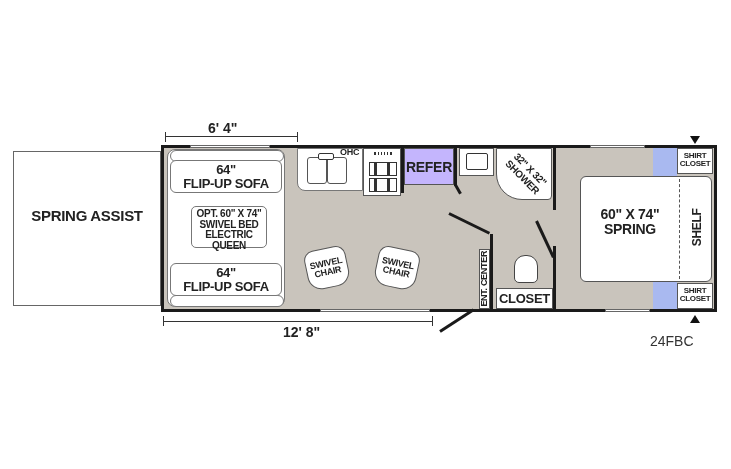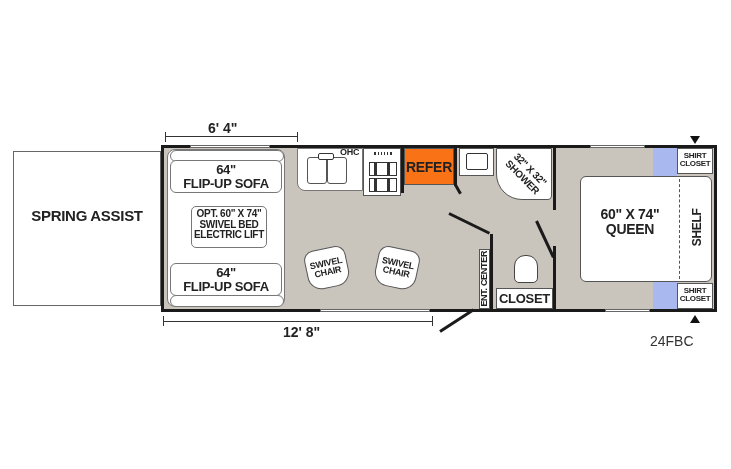--- a/index.html
+++ b/index.html
@@ -46,21 +46,21 @@
 <div class="abs" style="left:170px;top:295px;width:112px;height:10px;border:1px solid #777;border-radius:6px;background:#fff;"></div>
 
 <div class="abs lbl" style="left:170px;top:160px;width:112px;height:33px;border:1px solid #777;border-radius:6px;background:#fff;font-size:13px;padding-top:2px;box-sizing:border-box;">
   <div>64"</div>
   <div>FLIP-UP SOFA</div>
 </div>
 
 <div class="abs lbl" style="left:191px;top:206px;width:76px;height:42px;border:1px solid #777;border-radius:5px;background:#fff;font-size:10px;padding-top:2px;box-sizing:border-box;">
   <div>OPT. 60" X 74"</div>
   <div>SWIVEL BED</div>
-  <div>ELECTRIC LIFT</div>
+  <div>ELECTRIC QUEEN</div>
 </div>
 
 <div class="abs lbl" style="left:170px;top:263px;width:112px;height:33px;border:1px solid #777;border-radius:6px;background:#fff;font-size:13px;padding-top:2px;box-sizing:border-box;">
   <div>64"</div>
   <div>FLIP-UP SOFA</div>
 </div>
 
 <div class="abs" style="left:297px;top:148px;width:66px;height:43px;background:#fff;border:1px solid #777;border-radius:0 0 0 8px;box-sizing:border-box;"></div>
 <div class="abs" style="left:307px;top:157px;width:18px;height:25px;border:1px solid #555;border-radius:3px;background:#fff;"></div>
 <div class="abs" style="left:327px;top:157px;width:18px;height:25px;border:1px solid #555;border-radius:3px;background:#fff;"></div>
@@ -68,21 +68,21 @@
 <div class="abs lbl" style="left:340px;top:148px;font-size:9px;">OHC</div>
 
 <div class="abs" style="left:363px;top:148px;width:38px;height:48px;background:#fff;border:1px solid #555;box-sizing:border-box;">
   <div class="abs" style="left:10px;top:3px;width:16px;height:3px;border-left:1px dashed #333;border-right:1px dashed #333;background:repeating-linear-gradient(90deg,#333 0 1px,#fff 1px 3px);"></div>
   <div class="abs" style="left:5px;top:13px;width:26px;height:12px;border:1px solid #333;background:repeating-linear-gradient(90deg,#fff 0 4px,#333 4px 7px,#fff 7px 13px);"></div>
   <div class="abs" style="left:5px;top:29px;width:26px;height:12px;border:1px solid #333;background:repeating-linear-gradient(90deg,#fff 0 4px,#333 4px 7px,#fff 7px 13px);"></div>
 </div>
 
 <div class="abs wall" style="left:401px;top:148px;width:3px;height:45px;"></div>
 
-<div class="abs lbl" style="left:404px;top:148px;width:50px;height:37px;background:#f97316;border:1px solid #555;box-sizing:border-box;font-size:14px;line-height:37px;">
+<div class="abs lbl" style="left:404px;top:148px;width:50px;height:37px;background:#c4b5fd;border:1px solid #555;box-sizing:border-box;font-size:14px;line-height:37px;">
   <span>REFER</span>
 </div>
 <div class="abs wall" style="left:454px;top:148px;width:3px;height:38px;"></div>
 <div class="abs wall" style="left:454px;top:185px;width:3px;height:10px;transform:rotate(-30deg);transform-origin:top;"></div>
 
 <div class="abs" style="left:459px;top:148px;width:35px;height:28px;background:#fff;border:1px solid #555;box-sizing:border-box;">
   <div class="abs" style="left:6px;top:4px;width:20px;height:15px;border:1px solid #333;border-radius:2px;"></div>
 </div>
 
 <div class="abs lbl" style="left:496px;top:148px;width:56px;height:52px;background:#fff;border:1px solid #555;border-radius:0 0 4px 26px;box-sizing:border-box;font-size:10px;">
@@ -127,21 +127,21 @@
   <div>CLOSET</div>
 </div>
 <div class="abs lbl" style="left:677px;top:283px;width:36px;height:26px;background:#fff;border:1px solid #555;box-sizing:border-box;font-size:8px;padding-top:3px;">
   <div>SHIRT</div>
   <div>CLOSET</div>
 </div>
 
 <div class="abs lbl" style="left:580px;top:176px;width:132px;height:106px;background:#fff;border:1px solid #555;border-radius:6px;box-sizing:border-box;">
   <div class="abs" style="left:0;top:30px;width:98px;font-size:14px;">
     <div>60" X 74"</div>
-    <div>QUEEN</div>
+    <div>SPRING</div>
   </div>
   <div class="abs" style="left:98px;top:2px;width:0;height:100px;border-left:1px dashed #555;"></div>
   <div class="abs" style="left:86px;top:44px;width:60px;transform:rotate(-90deg);font-size:12px;">SHELF</div>
 </div>
 
 <div class="abs" style="left:690px;top:136px;width:0;height:0;border-left:5px solid transparent;border-right:5px solid transparent;border-top:8px solid #111;"></div>
 <div class="abs" style="left:690px;top:315px;width:0;height:0;border-left:5px solid transparent;border-right:5px solid transparent;border-bottom:8px solid #111;"></div>
 
 <div class="abs" style="left:650px;top:333px;font-family:'Liberation Sans',sans-serif;font-size:14px;color:#333;">24FBC</div>
 

